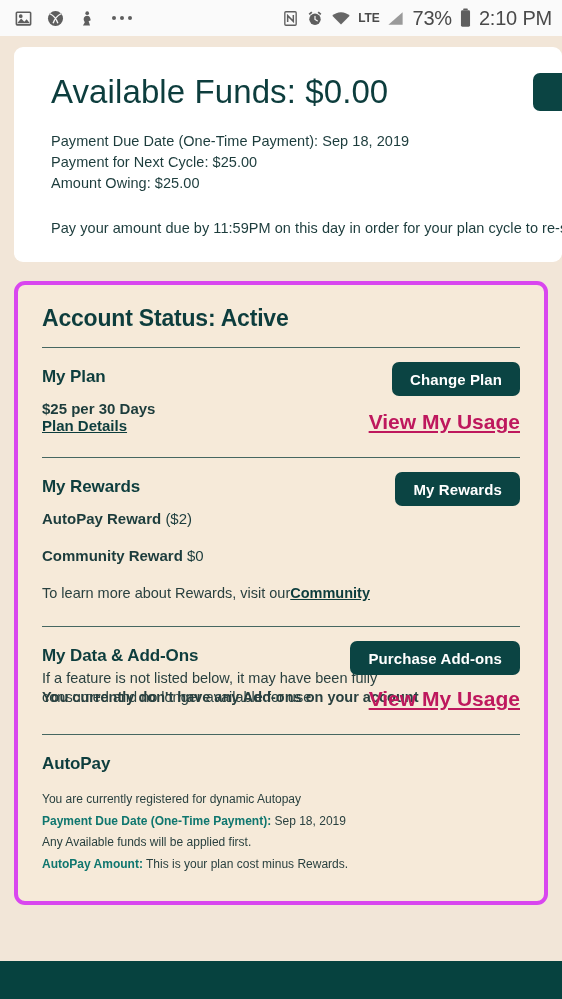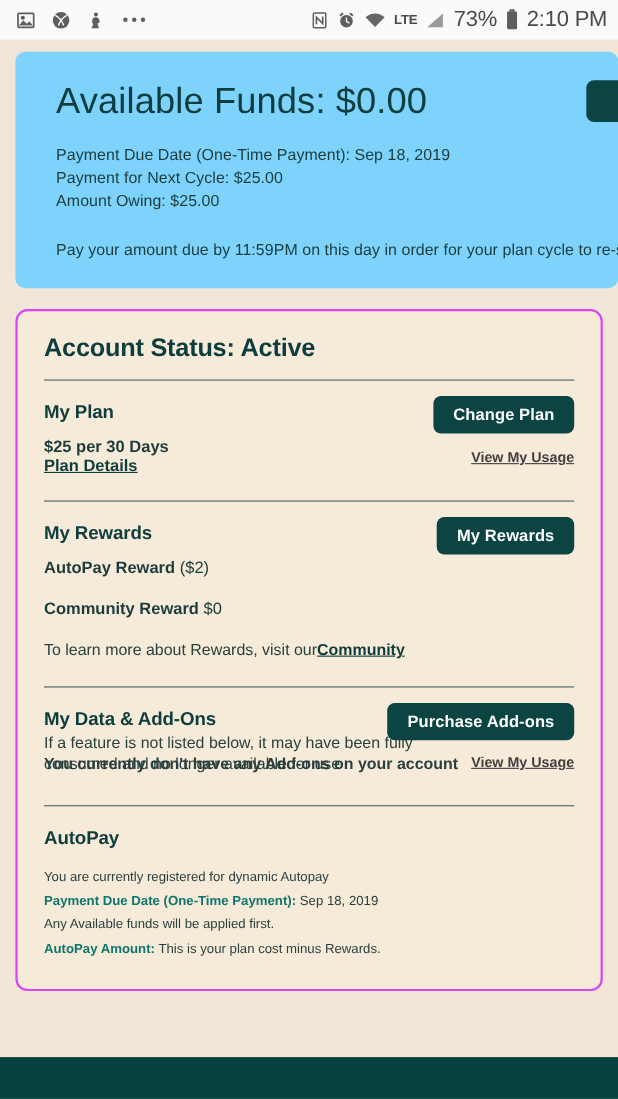--- a/index.html
+++ b/index.html
@@ -33,21 +33,21 @@
     letter-spacing: -0.2px;
     white-space: nowrap;
   }
   .dots { display: flex; gap: 4px; align-items: center; margin-left: 4px; }
   .dots i { width: 4px; height: 4px; border-radius: 50%; background: #5e5e5e; display: block; }
 
   
   .banner {
     position: relative;
     margin: 11px 0 0 14px;
-    background: #7dd3fc;
+    background: #ffffff;
     border-radius: 9px;
     padding: 26px 0 26px 37px;
     min-height: 196px;
     overflow: hidden;
   }
   .banner-title {
     font-size: 33px;
     font-weight: 300;
     color: #0d3d3d;
     letter-spacing: 0.1px;
@@ -73,21 +73,21 @@
     width: 120px;
     height: 38px;
     background: #0b4443;
     border-radius: 7px;
     border: none;
   }
 
   
   .card {
     margin: 19px 14px 0 14px;
-    border: 2px solid #d946ef;
+    border: 4px solid #d946ef;
     border-radius: 11px;
     background: #f6ead9;
     padding: 20px 24px 26px 24px;
     position: relative;
   }
   .card-title {
     font-size: 23px;
     font-weight: bold;
     color: #0d3d3d;
     letter-spacing: -0.2px;
@@ -127,23 +127,23 @@
     font-family: "Liberation Sans", sans-serif;
     letter-spacing: 0.1px;
     height: 34px;
     padding: 0 18px;
     cursor: pointer;
     white-space: nowrap;
   }
   .link {
     position: absolute;
     right: 0;
-    font-size: 13px;
-    font-weight: bold;
-    color: #404040;
+    font-size: 21px;
+    font-weight: bold;
+    color: #be185d;
     text-decoration: underline;
     white-space: nowrap;
     cursor: pointer;
   }
   .inline-link {
     font-weight: bold;
     color: #0d3d3d;
     text-decoration: underline;
     cursor: pointer;
   }

